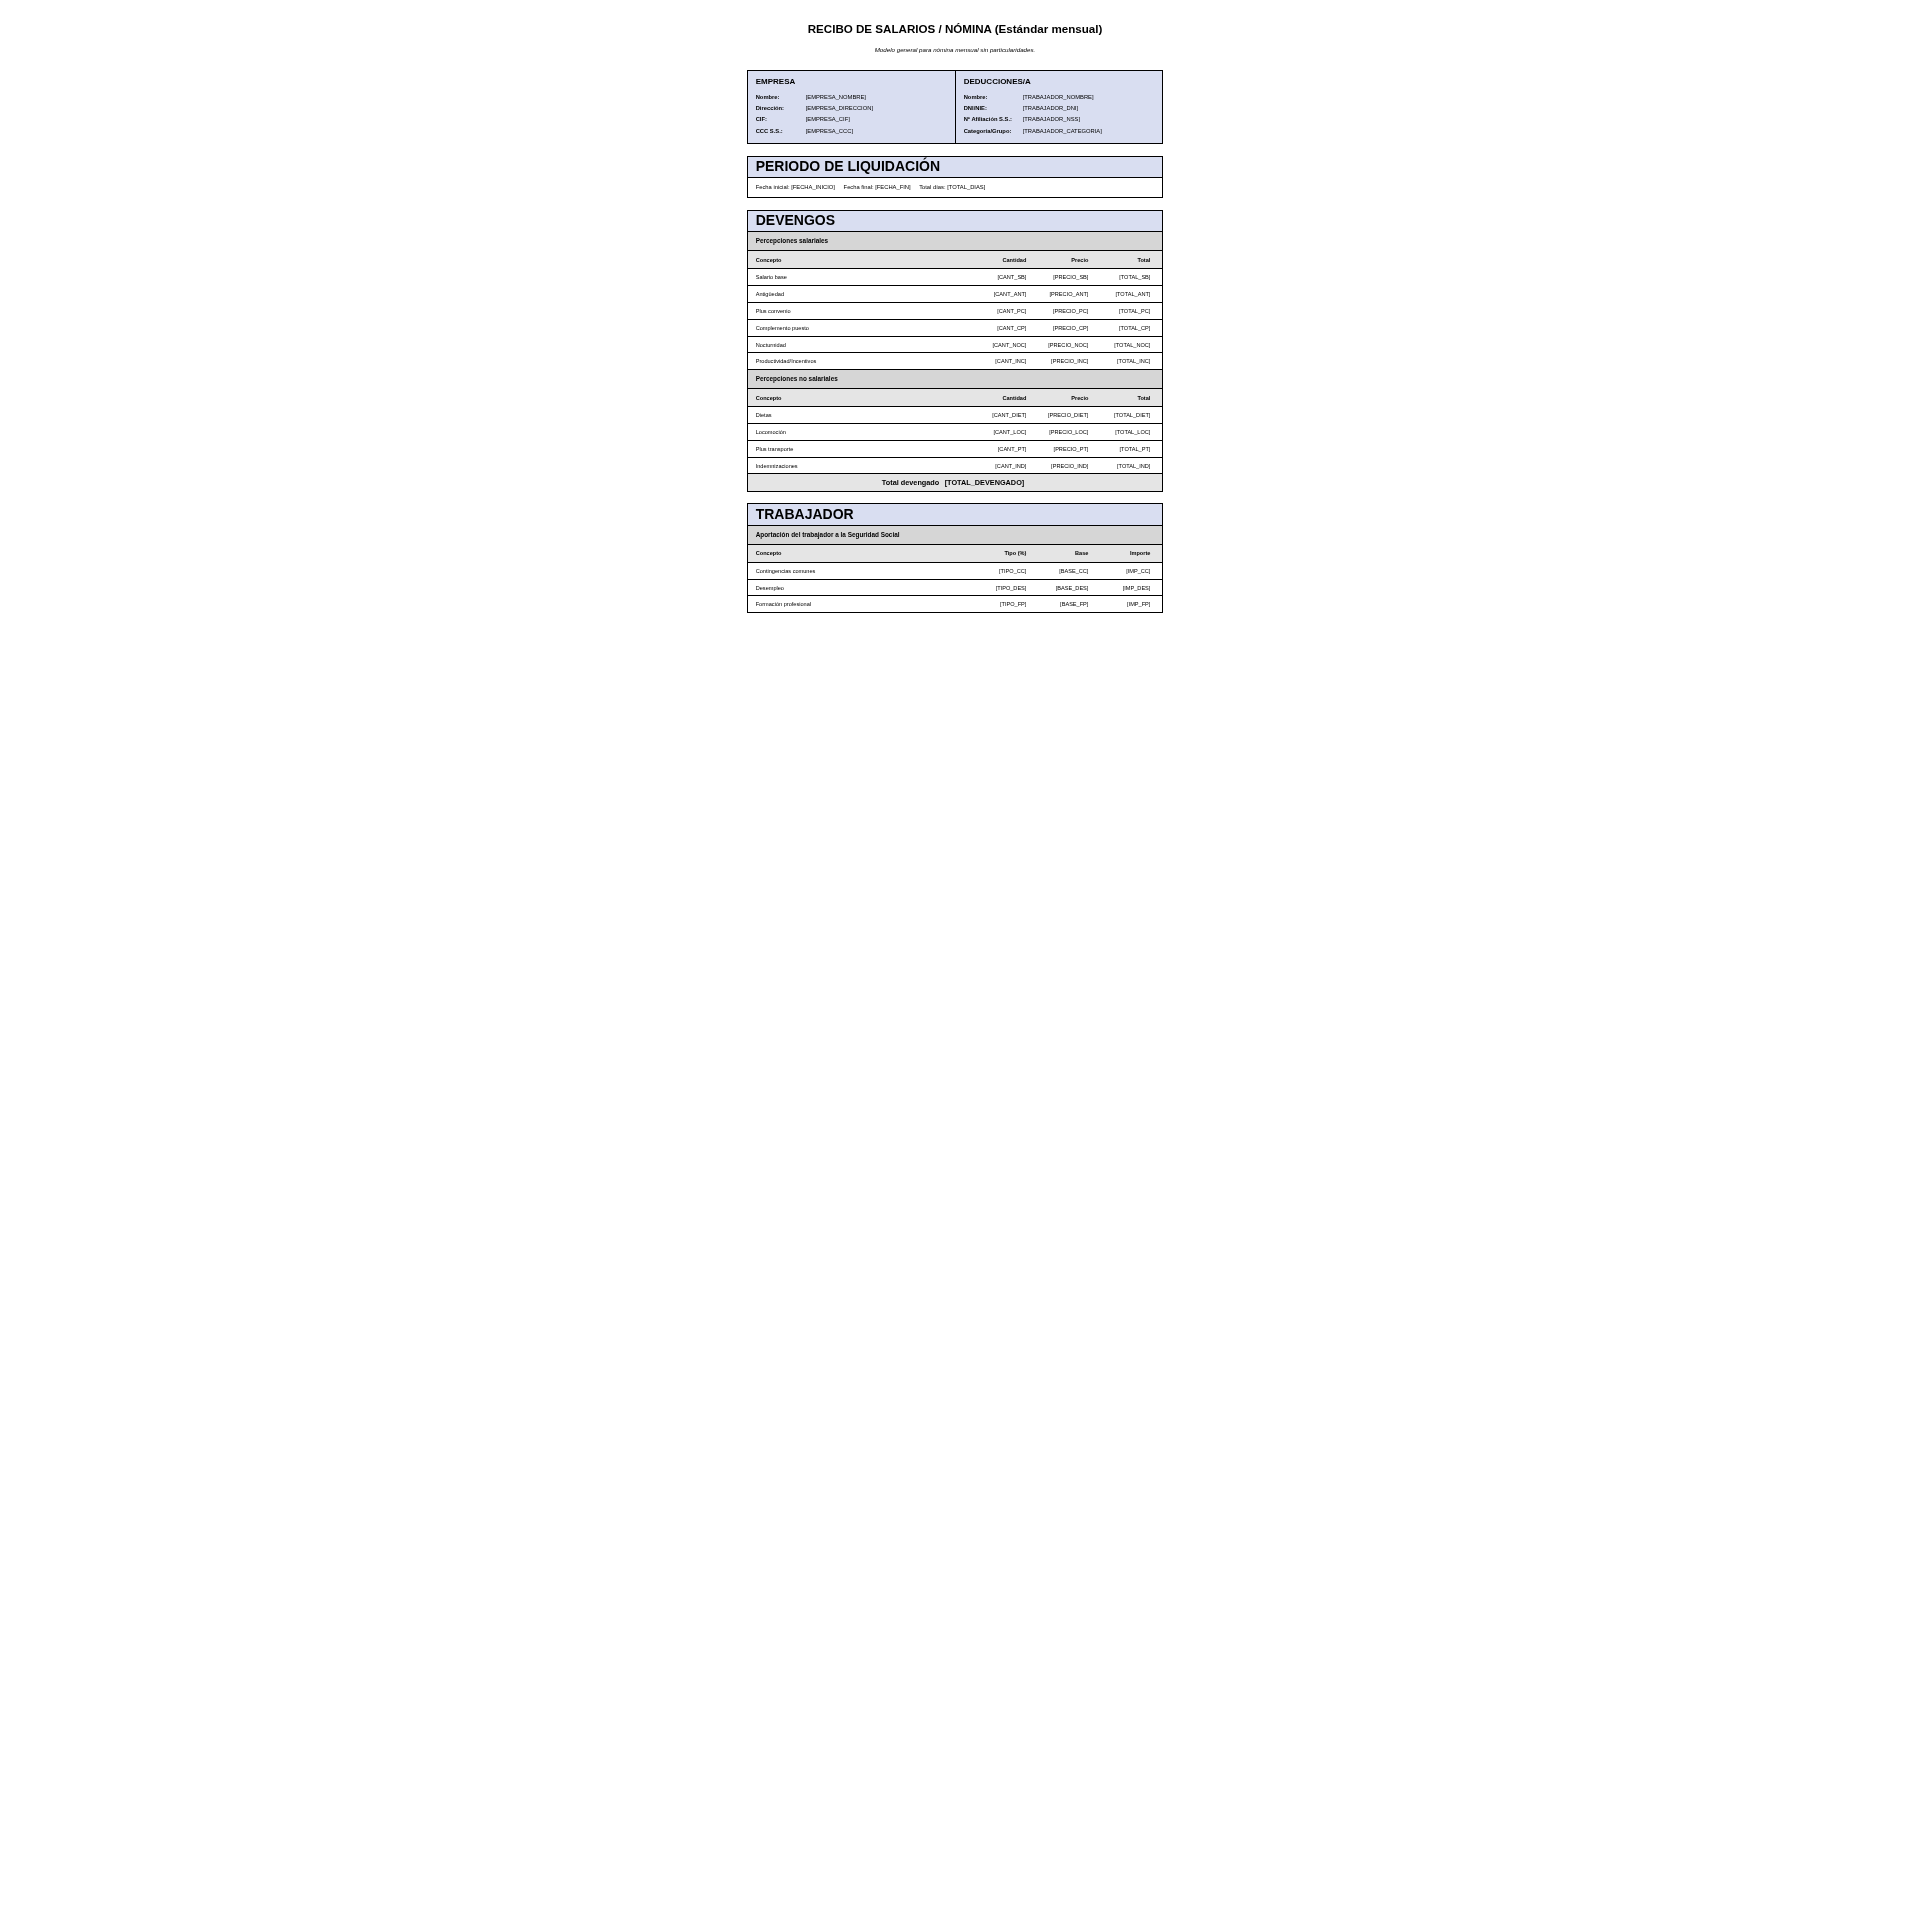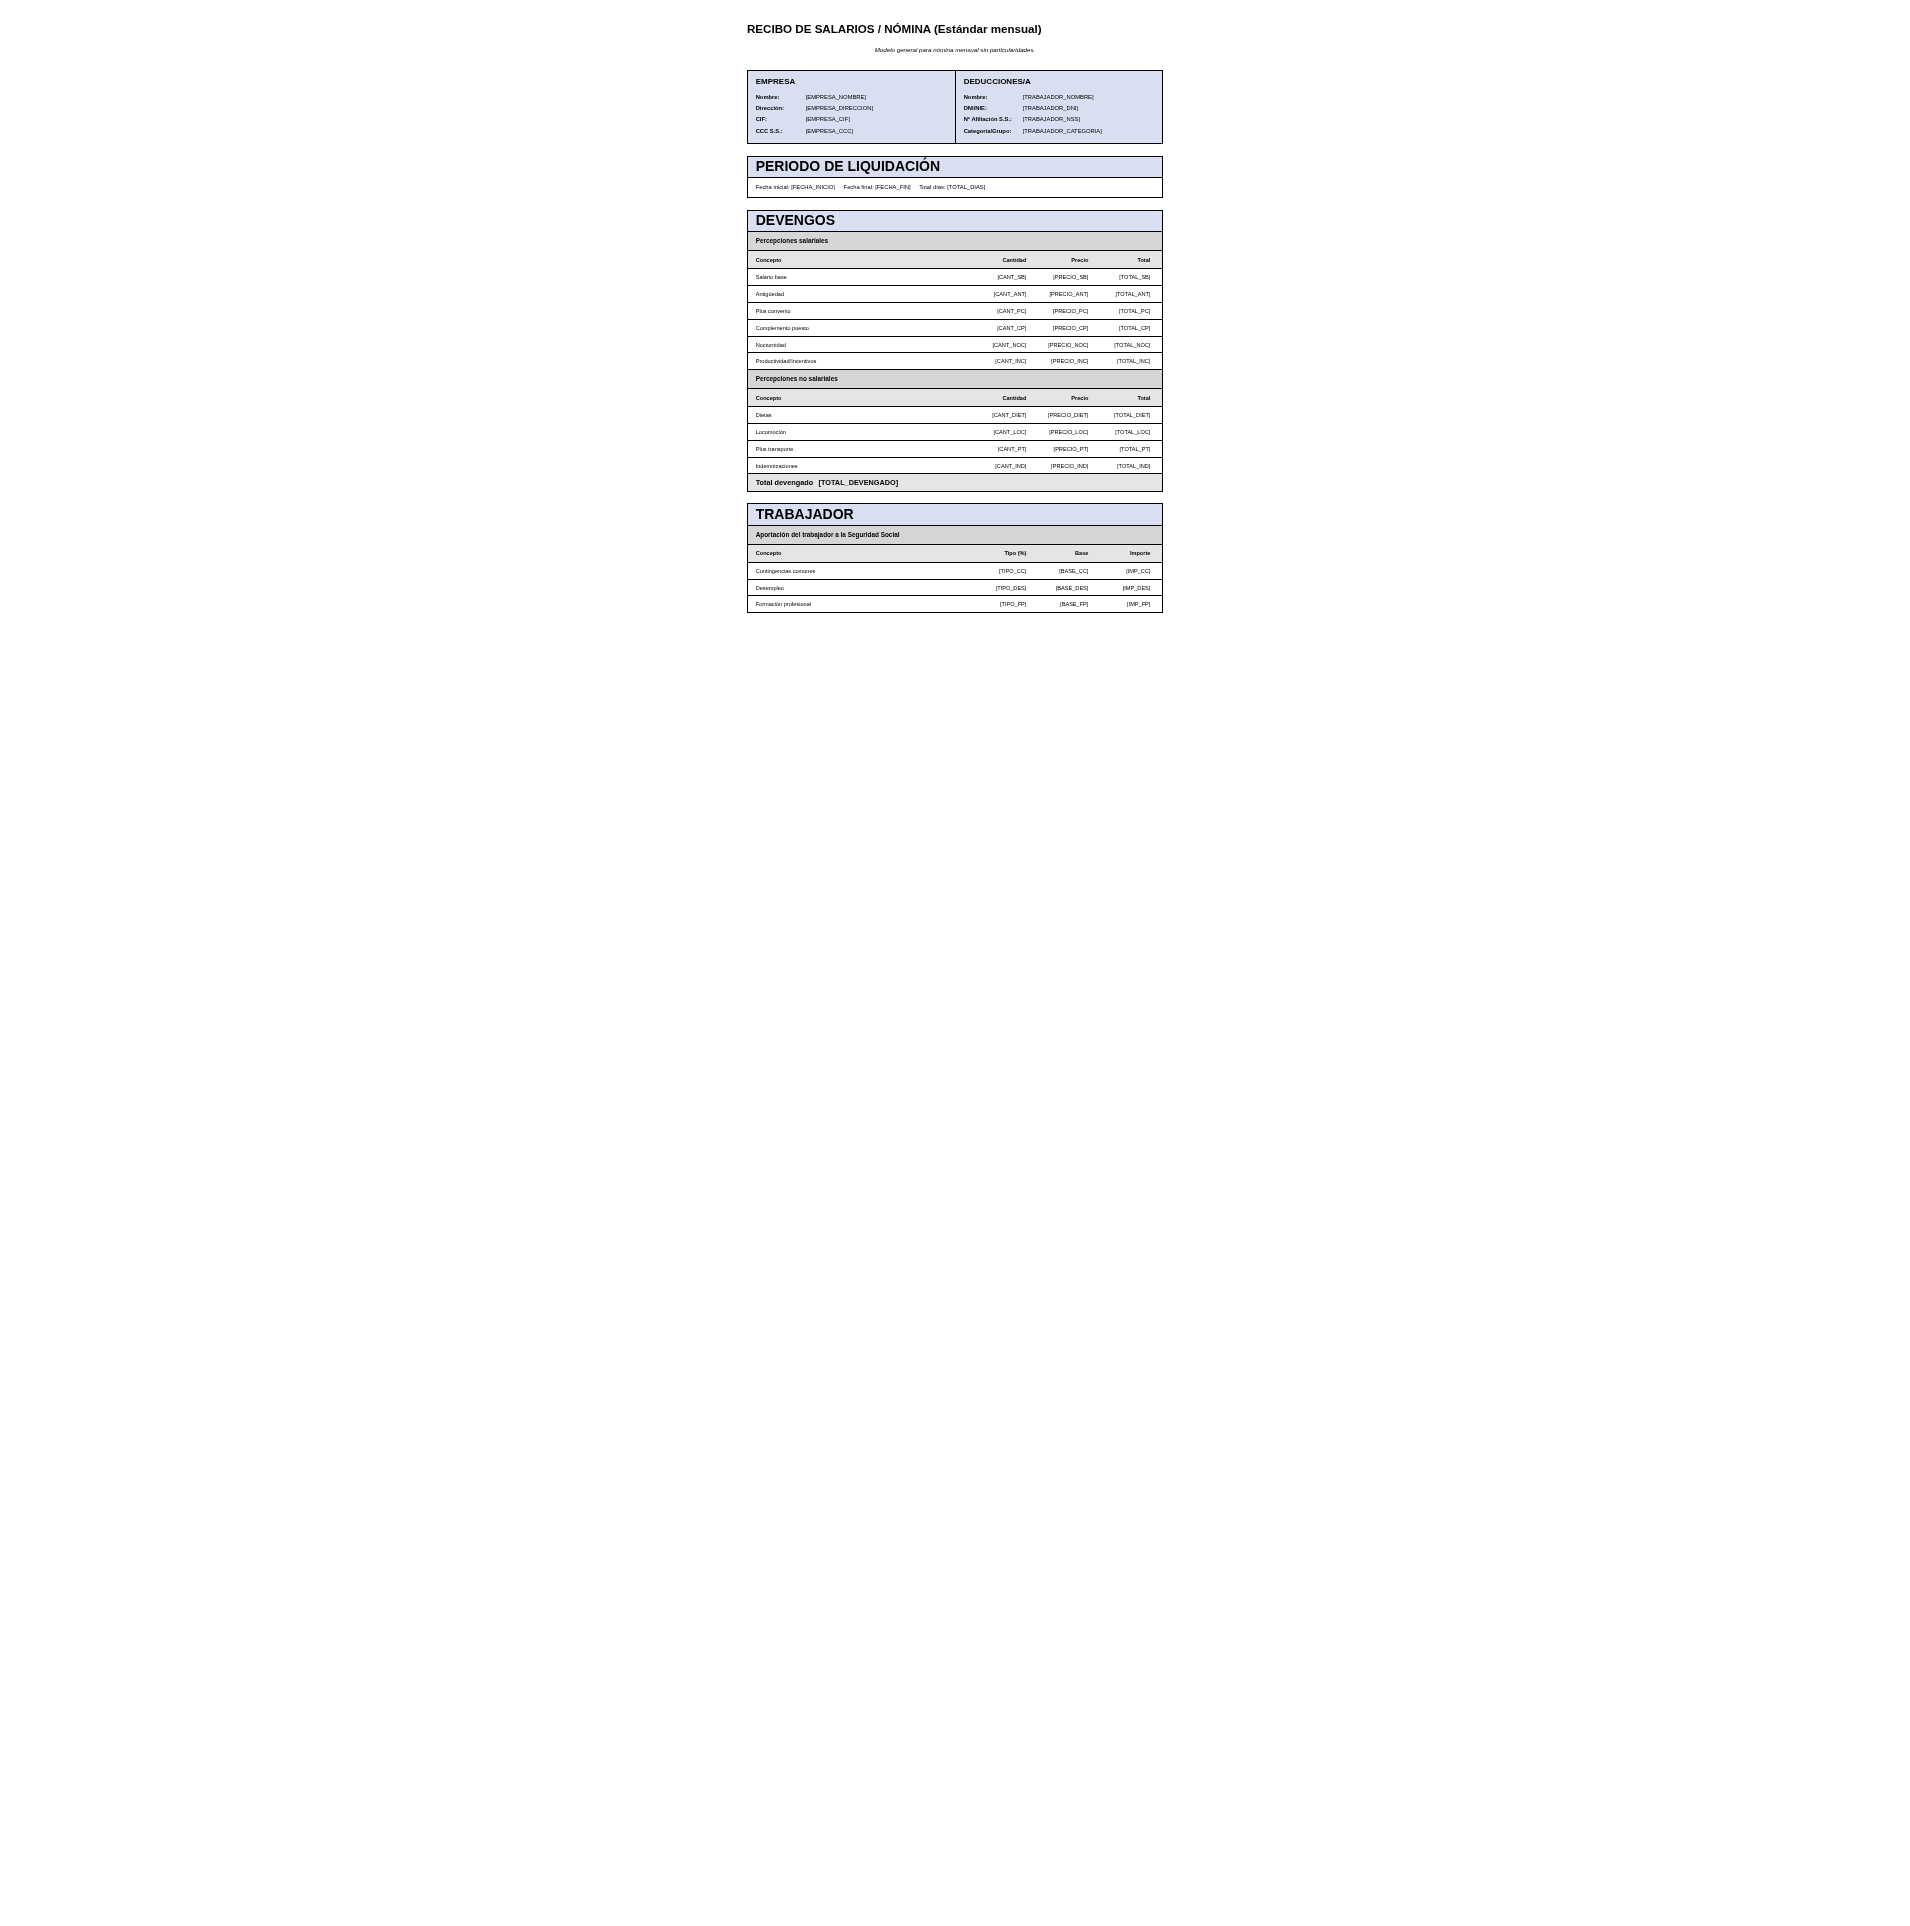--- a/index.html
+++ b/index.html
@@ -15,21 +15,21 @@
     min-height:676px;
     margin:0 auto;
     background:#ffffff;
     color:#000000;
     font-family:"Liberation Sans","DejaVu Sans",sans-serif;
     padding:18.5px 31px 23px 31px;
   }
   .doc-title{
     font-size:11.6px;
     font-weight:bold;
-    text-align:left;
+    text-align:center;
     margin:3.9px 0 0 0;
     line-height:14px;
   }
   .doc-subtitle{
     font-style:italic;
     font-size:6.2px;
     text-align:center;
     margin:9.2px 0 0 0;
     line-height:7.7px;
   }
@@ -112,21 +112,21 @@
     font-size:5.6px;
     display:flex;
     padding:3.9px 11.6px 3.9px 7.7px;
     line-height:8px;
   }
   .col-concepto{flex:1 1 auto; text-align:left;}
   .col-num{flex:0 0 62px; width:62px; text-align:right;}
   .total-row{
     border-top:1.2px solid var(--border);
     background:var(--colheader-bg);
-    text-align:left;
+    text-align:center;
     font-weight:bold;
     font-size:7.3px;
     padding:3.5px 11.6px 3.5px 7.7px;
     line-height:9.2px;
   }
   .total-label{margin-right:5.4px;}
 </style>
 </head>
 <body>
 

